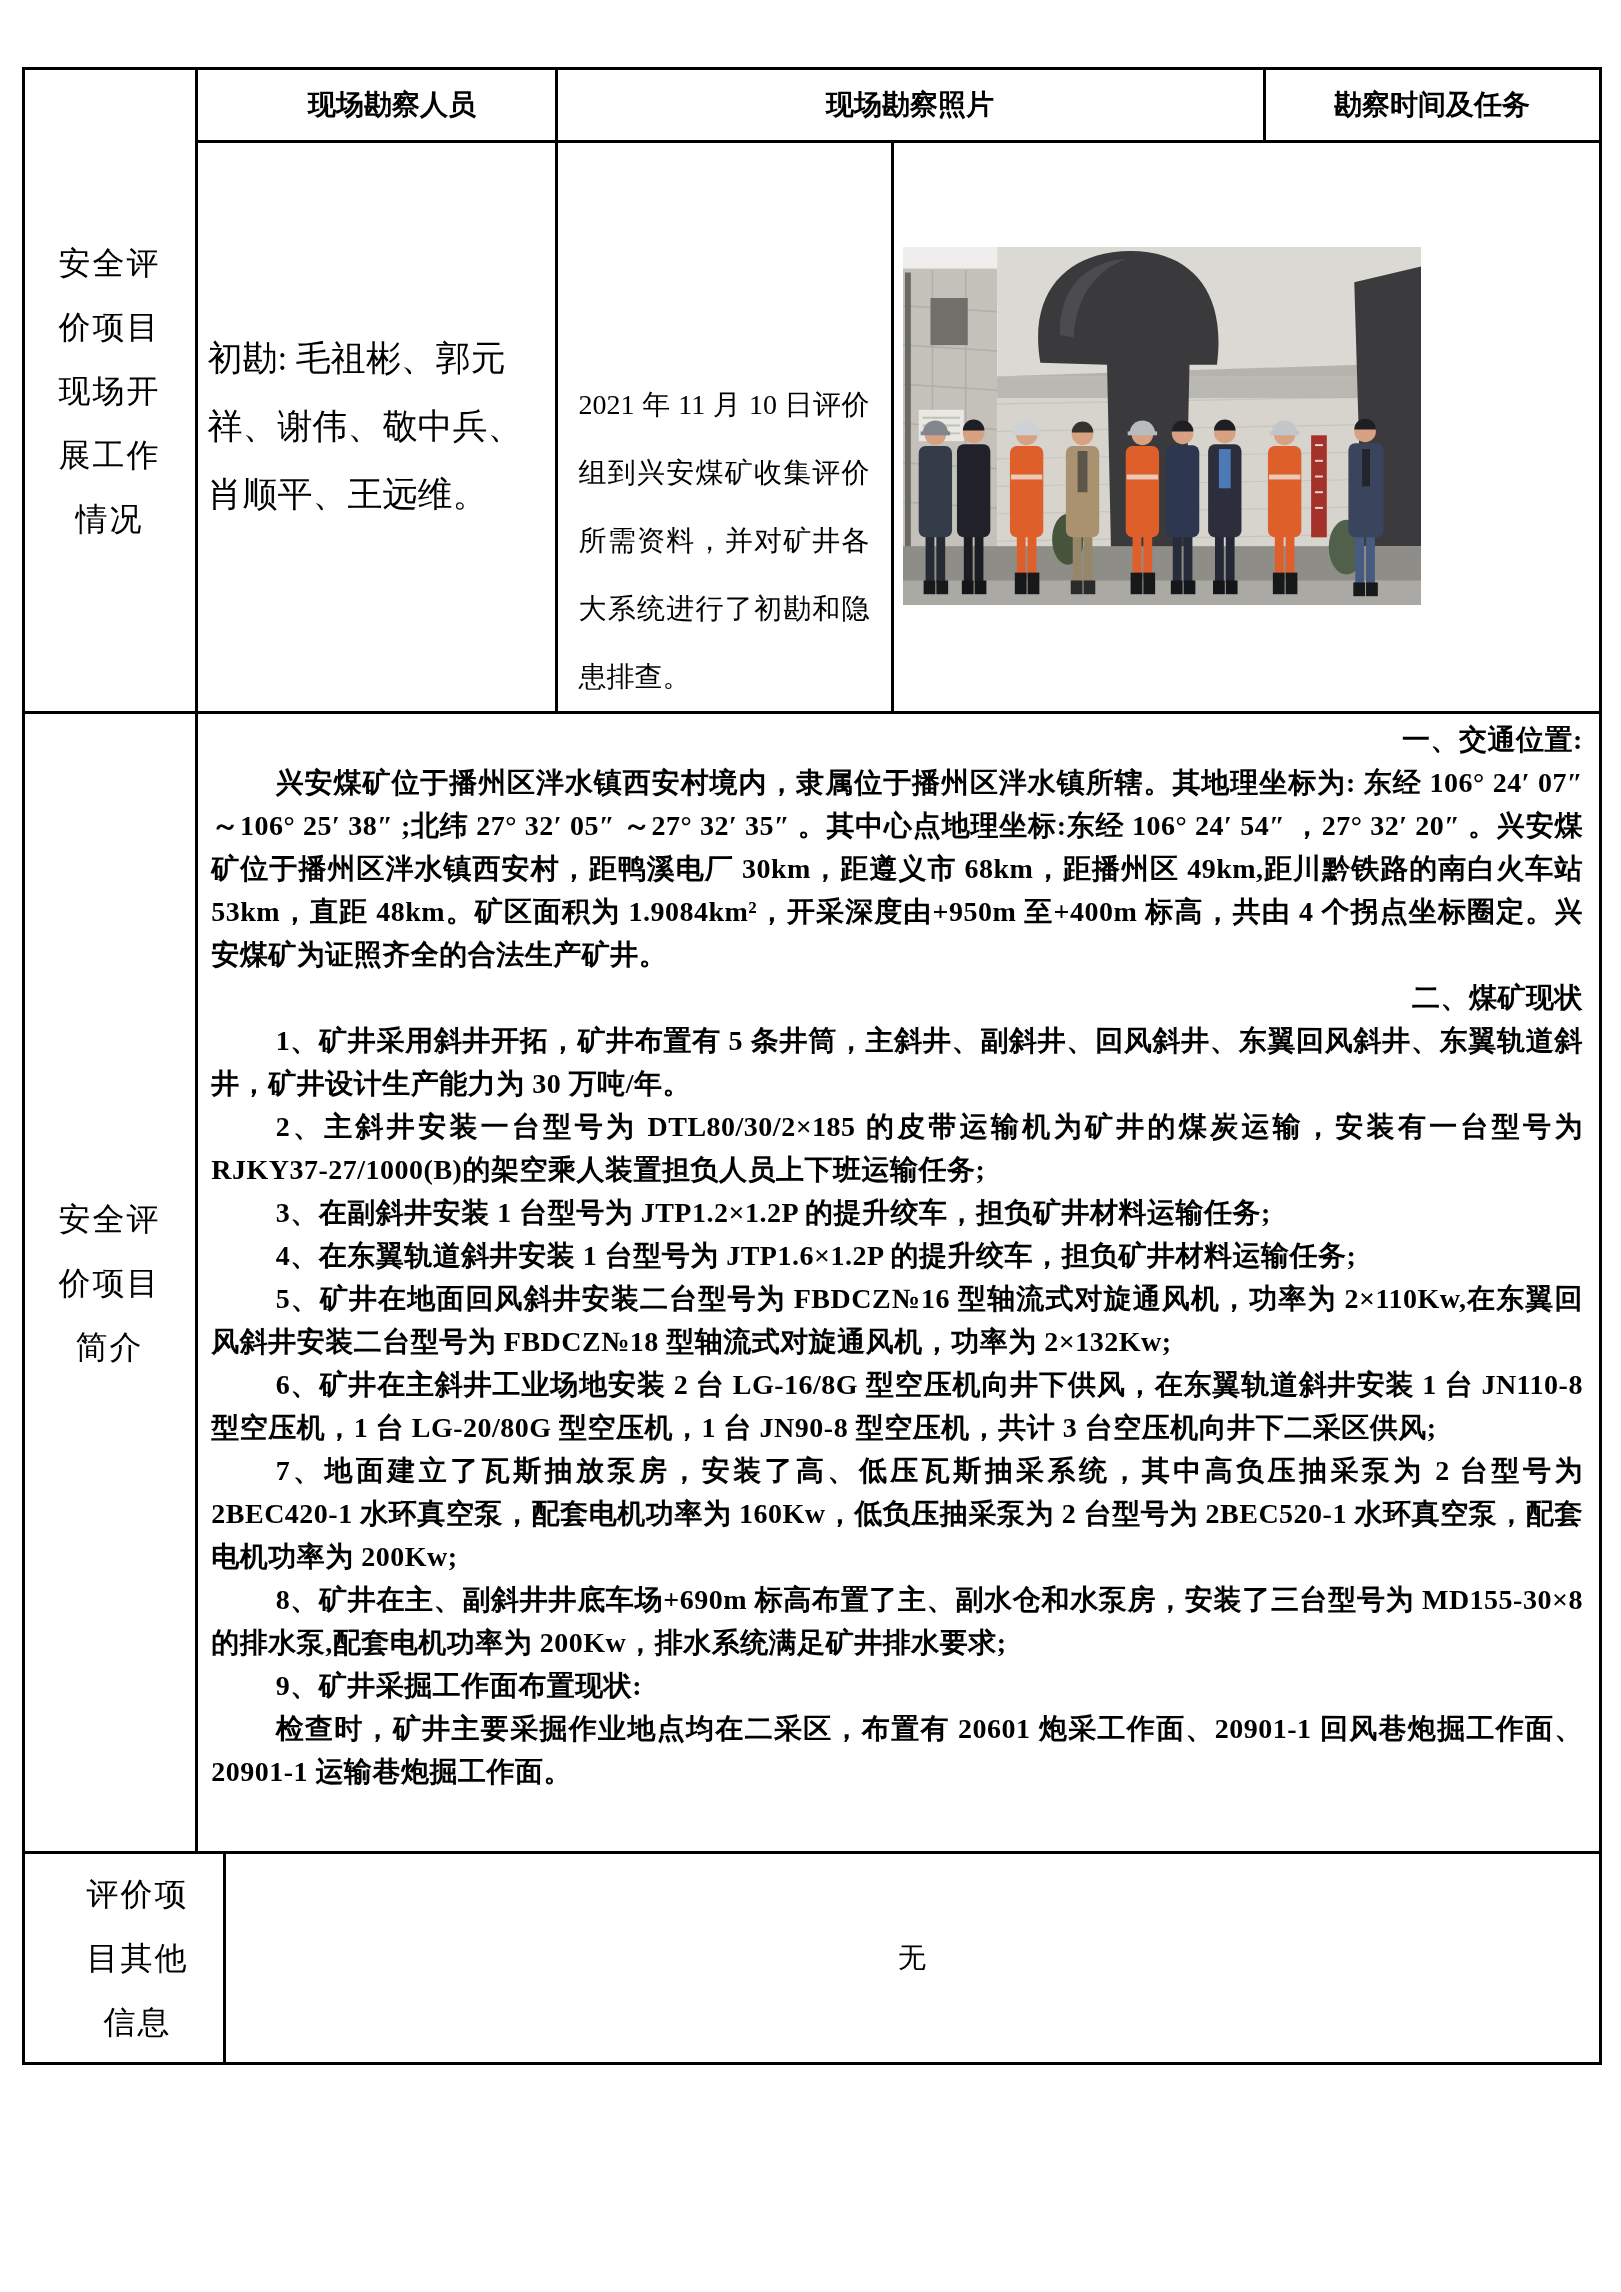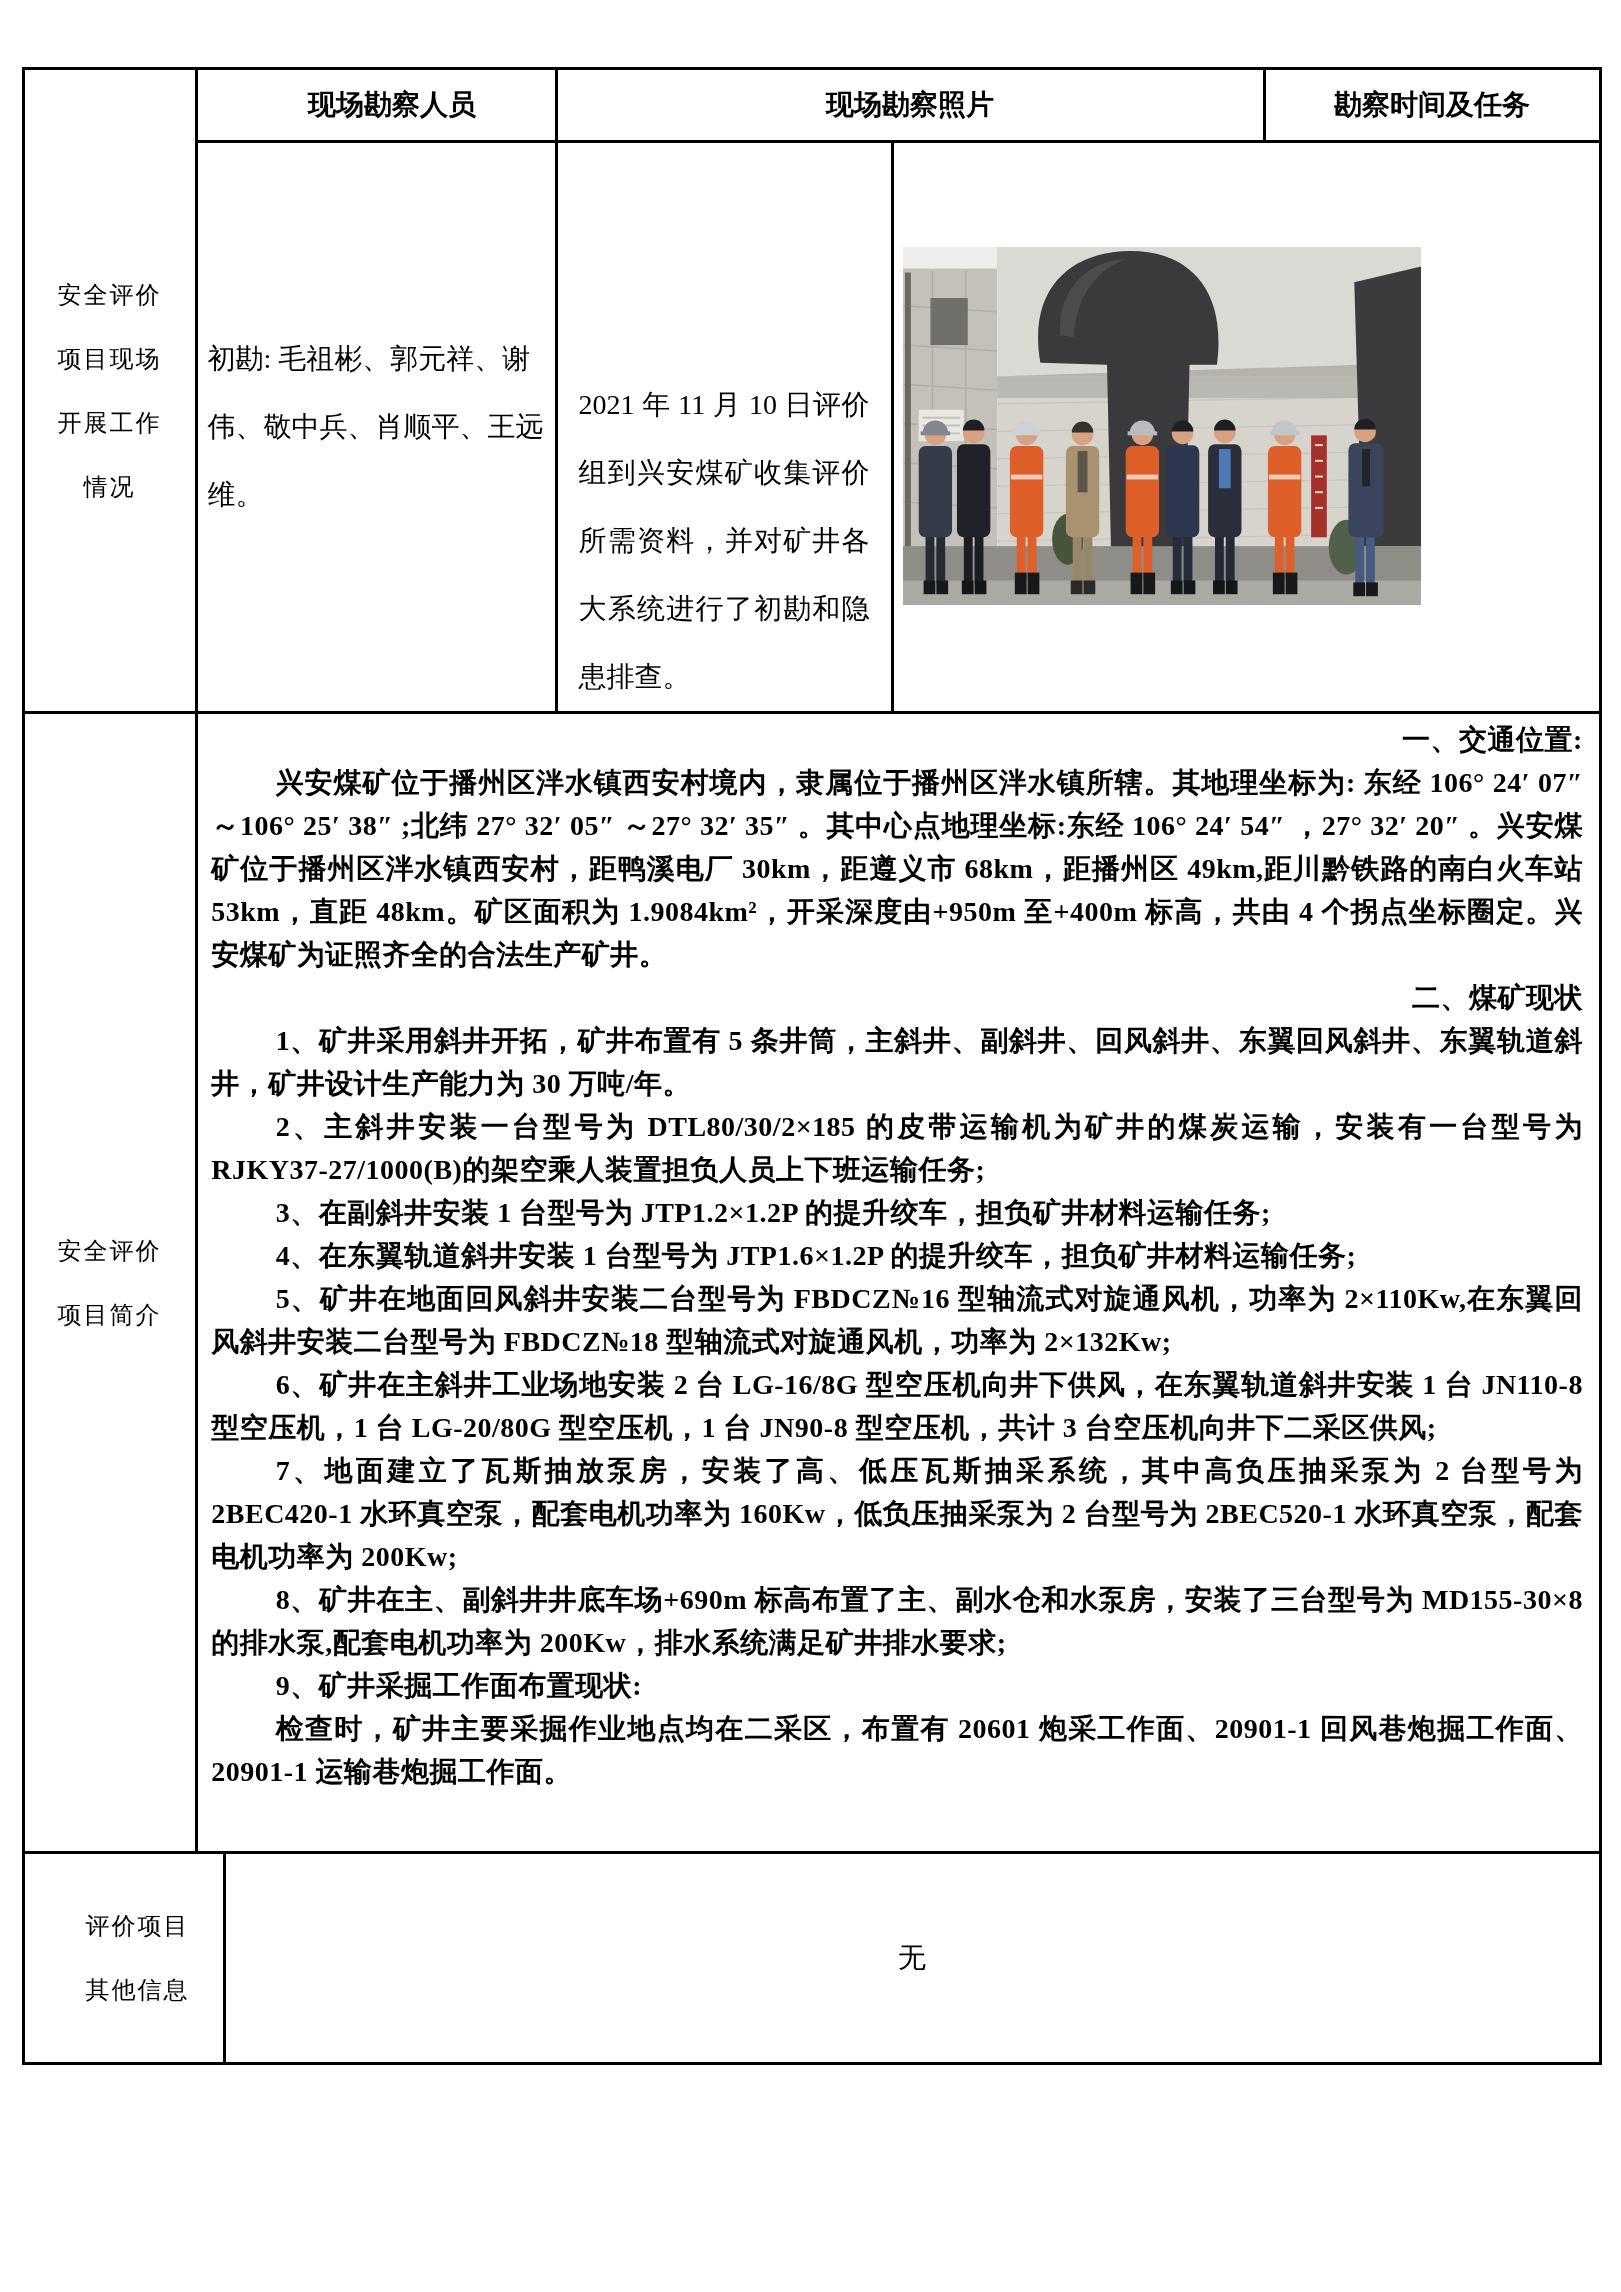--- a/index.html
+++ b/index.html
@@ -16,39 +16,39 @@
   .sec + .sec { border-top:3.9px solid #000; }
   .sec1 { height:641px; }
   .sec2 { height:1140px; }
   .sec3 { flex:1;padding-left:28px; }
 
   .label-col {
     width:173px; flex:0 0 173px; border-right:3.9px solid #000; box-sizing:border-box;
     display:flex; align-items:center; justify-content:center;
   }
   .label-text {
-    width:120px; font-size:24px; line-height:64px; letter-spacing:2px;
+    width:120px; font-size:32px; line-height:64px; letter-spacing:2px;
     text-align:center; word-break:break-all;
   }
 
   .sec-right { flex:1; display:flex; flex-direction:column; min-width:0; }
   .header-row { height:73px; border-bottom:3.9px solid #000; box-sizing:border-box; display:flex; }
   .hcell {
     display:flex; align-items:center; justify-content:center;
     font-weight:bold; font-size:28px; box-sizing:border-box;
   }
   .c2 { width:357px; flex:0 0 357px;padding-left:32px; }
   .c3 { width:336px; flex:0 0 336px; border-left:3.9px solid #000; }
   .c4 { flex:1; border-left:3.9px solid #000; }
 
   .content-row { flex:1; display:flex; min-height:0; }
   .ccell { box-sizing:border-box; }
   .ccell.c2 {
     padding:0 9.8px 0 9.8px; display:flex; align-items:center;
-    font-size:28px; line-height:68px;
+    font-size:35px; line-height:68px;
   }
   .ccell.c3 {
     padding:0 21px; display:flex; align-items:flex-end;
     font-size:28px; line-height:68px; text-align:justify;
   }
   .ccell.c4 { position:relative; }
   .photo { position:absolute; left:9.8px; top:104px; width:518px; height:358px; display:block; }
 
   .intro-cell {
     flex:1; padding:3.9px 15.7px 0 13.7px; box-sizing:border-box;

